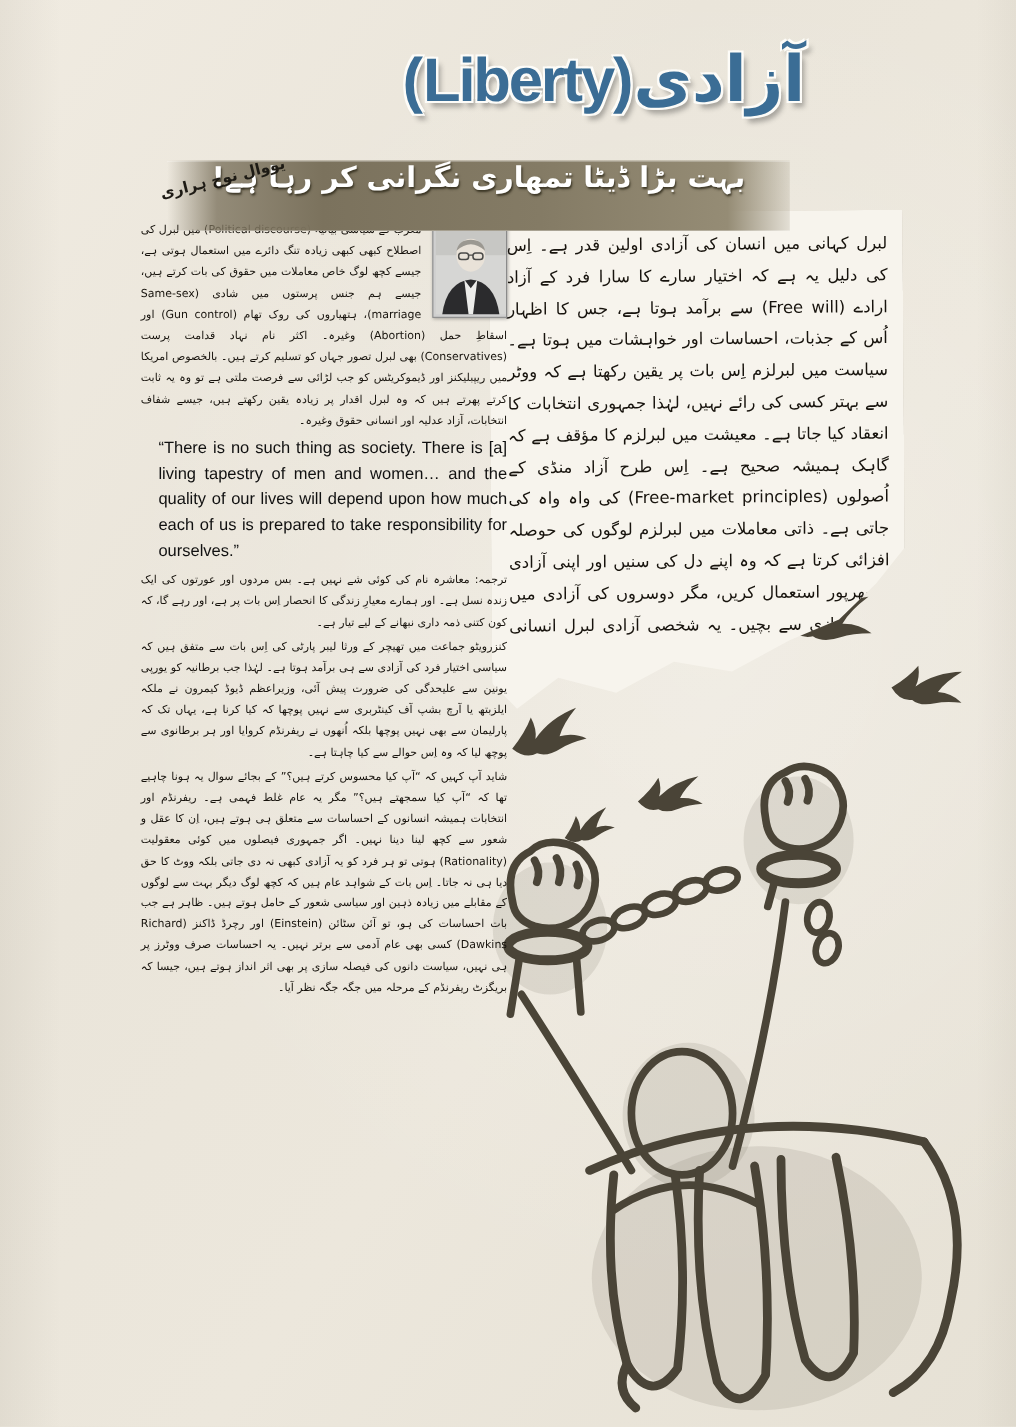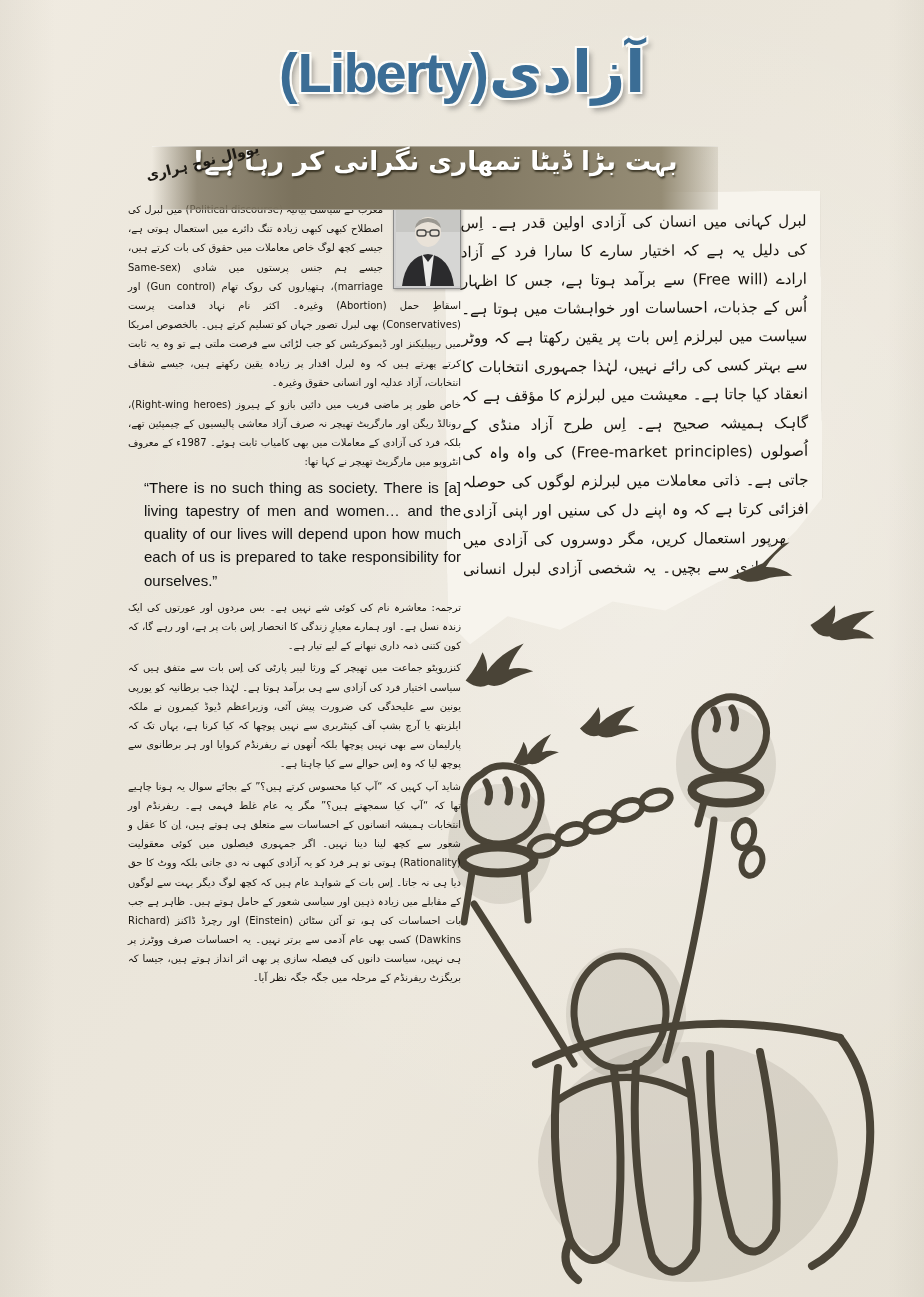--- a/index.html
+++ b/index.html
@@ -14,21 +14,21 @@
   }
   .paper-shade{
     position:absolute;inset:0;pointer-events:none;
     background:
       linear-gradient(to right,rgba(90,80,60,0.07),rgba(0,0,0,0) 6%),
       linear-gradient(to left,rgba(90,80,60,0.05),rgba(0,0,0,0) 4%),
       radial-gradient(ellipse at 70% 45%,rgba(255,255,255,0.25),rgba(0,0,0,0) 60%);
   }
   
   .title{
-    position:absolute;top:38px;left:0;width:924px;text-align:center;
+    position:absolute;top:38px;left:0;width:732px;
     direction:rtl;color:#3b6d95;font-weight:bold;z-index:3;
     text-shadow:2px 2px 0 #fdfcf8,-2px -2px 0 #fdfcf8,2px -2px 0 #fdfcf8,-2px 2px 0 #fdfcf8,4px 5px 5px rgba(40,40,40,0.35);
   }
   .title .ur{font-size:58px;letter-spacing:0px;}
   .title .en{font-family:"Liberation Sans",sans-serif;font-size:56px;font-weight:700;letter-spacing:-2px;}
   .banner{
     position:absolute;left:152px;top:146px;width:566px;height:64px;z-index:3;
     display:flex;align-items:flex-start;justify-content:center;
     background:linear-gradient(to right,rgba(125,116,95,0) 0%,rgba(125,116,95,0.8) 8%,#7b725d 25%,#847b65 60%,#958c75 90%,rgba(148,139,116,0.2) 100%);
     box-shadow:inset 0 1px 0 rgba(255,255,255,0.35),inset 0 -1px 0 rgba(255,255,255,0.3);
@@ -107,21 +107,20 @@
         <ellipse cx="32" cy="26" rx="13" ry="15" fill="#e9e2d8"></ellipse>
         <path d="M19 22 q13 -12 26 0 q-2 -10 -13 -10 q-11 0 -13 10" fill="#9b9891"></path>
         <rect x="21" y="24" width="9" height="6" rx="2.5" fill="none" stroke="#4a4a48" stroke-width="1.4"></rect>
         <rect x="34" y="24" width="9" height="6" rx="2.5" fill="none" stroke="#4a4a48" stroke-width="1.4"></rect>
         <line x1="30" y1="26" x2="34" y2="26" stroke="#4a4a48" stroke-width="1.2"></line>
         <path d="M6 80 q4 -30 26 -32 q22 2 26 32 z" fill="#2b2b2d"></path>
         <path d="M26 48 l6 8 l6 -8 l-4 32 l-4 0 z" fill="#ececea"></path>
       </svg>
     </div>
     <p>مغرب کے سیاسی بیانیہ (Political discourse) میں لبرل کی اصطلاح کبھی کبھی زیادہ تنگ دائرے میں استعمال ہوتی ہے، جیسے کچھ لوگ خاص معاملات میں حقوق کی بات کرتے ہیں، جیسے ہم جنس پرستوں میں شادی (Same-sex marriage)، ہتھیاروں کی روک تھام (Gun control) اور اسقاطِ حمل (Abortion) وغیرہ۔ اکثر نام نہاد قدامت پرست (Conservatives) بھی لبرل تصور جہاں کو تسلیم کرتے ہیں۔ بالخصوص امریکا میں ریپبلیکنز اور ڈیموکریٹس کو جب لڑائی سے فرصت ملتی ہے تو وہ یہ ثابت کرتے پھرتے ہیں کہ وہ لبرل اقدار پر زیادہ یقین رکھتے ہیں، جیسے شفاف انتخابات، آزاد عدلیہ اور انسانی حقوق وغیرہ۔</p>
-    <p>خاص طور پر ماضی قریب میں دائیں بازو کے ہیروز (Right-wing heroes)، رونالڈ ریگن اور مارگریٹ تھیچر نہ صرف آزاد معاشی پالیسیوں کے چیمپئین تھے، بلکہ فرد کی آزادی کے معاملات میں بھی کامیاب ثابت ہوئے۔ 1987ء کے معروف انٹرویو میں مارگریٹ تھیچر نے کہا تھا:</p>
     <div class="quote">“There is no such thing as society. There is [a] living tapestry of men and women… and the quality of our lives will depend upon how much each of us is prepared to take responsibility for ourselves.”</div>
     <p>ترجمہ: معاشرہ نام کی کوئی شے نہیں ہے۔ بس مردوں اور عورتوں کی ایک زندہ نسل ہے۔ اور ہمارے معیارِ زندگی کا انحصار اِس بات پر ہے، اور رہے گا، کہ کون کتنی ذمہ داری نبھانے کے لیے تیار ہے۔</p>
     <p>کنزرویٹو جماعت میں تھیچر کے ورثا لیبر پارٹی کی اِس بات سے متفق ہیں کہ سیاسی اختیار فرد کی آزادی سے ہی برآمد ہوتا ہے۔ لہٰذا جب برطانیہ کو یورپی یونین سے علیحدگی کی ضرورت پیش آئی، وزیراعظم ڈیوڈ کیمرون نے ملکہ ایلزبتھ یا آرچ بشپ آف کینٹربری سے نہیں پوچھا کہ کیا کرنا ہے، یہاں تک کہ پارلیمان سے بھی نہیں پوچھا بلکہ اُنھوں نے ریفرنڈم کروایا اور ہر برطانوی سے پوچھ لیا کہ وہ اِس حوالے سے کیا چاہتا ہے۔</p>
     <p>شاید آپ کہیں کہ “آپ کیا محسوس کرتے ہیں؟” کے بجائے سوال یہ ہونا چاہیے تھا کہ “آپ کیا سمجھتے ہیں؟” مگر یہ عام غلط فہمی ہے۔ ریفرنڈم اور انتخابات ہمیشہ انسانوں کے احساسات سے متعلق ہی ہوتے ہیں، اِن کا عقل و شعور سے کچھ لینا دینا نہیں۔ اگر جمہوری فیصلوں میں کوئی معقولیت (Rationality) ہوتی تو ہر فرد کو یہ آزادی کبھی نہ دی جاتی بلکہ ووٹ کا حق دیا ہی نہ جاتا۔ اِس بات کے شواہد عام ہیں کہ کچھ لوگ دیگر بہت سے لوگوں کے مقابلے میں زیادہ ذہین اور سیاسی شعور کے حامل ہوتے ہیں۔ ظاہر ہے جب بات احساسات کی ہو، تو آئن سٹائن (Einstein) اور رچرڈ ڈاکنز (Richard Dawkins) کسی بھی عام آدمی سے برتر نہیں۔ یہ احساسات صرف ووٹرز پر ہی نہیں، سیاست دانوں کی فیصلہ سازی پر بھی اثر انداز ہوتے ہیں، جیسا کہ بریگزٹ ریفرنڈم کے مرحلہ میں جگہ جگہ نظر آیا۔</p>
 
   </div>
 
   <svg class="illustration" viewBox="0 0 512 840">
     <defs>
       <path id="dove" d="M2 30 Q14 18 20 6 Q24 16 22 24 Q36 8 58 2 Q46 14 42 24 Q54 22 64 28 Q50 30 42 34 Q30 40 22 36 Q12 40 2 30 Z"></path>

